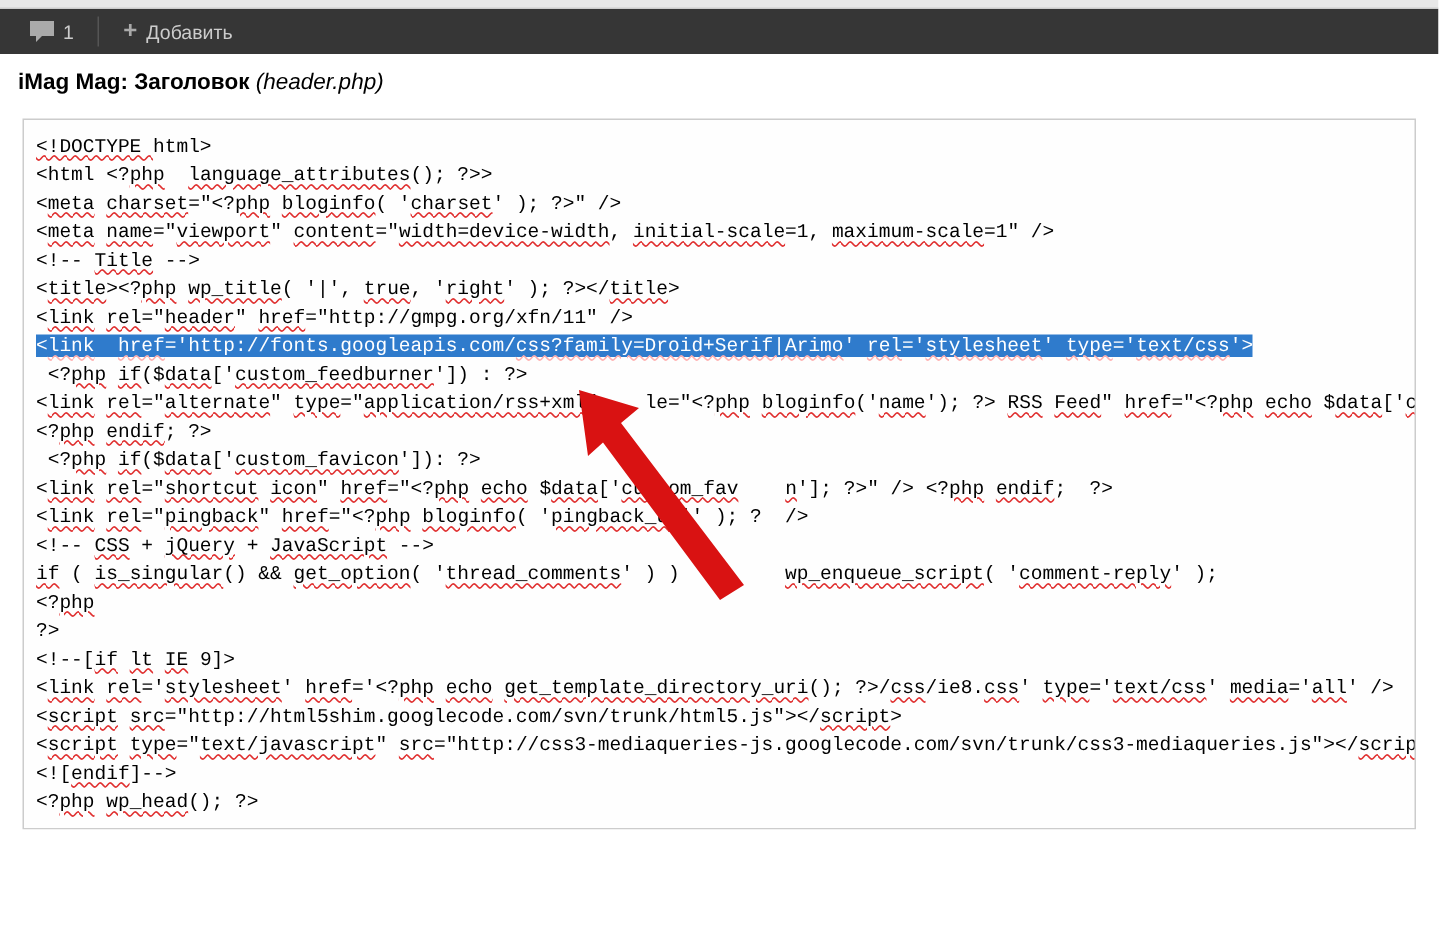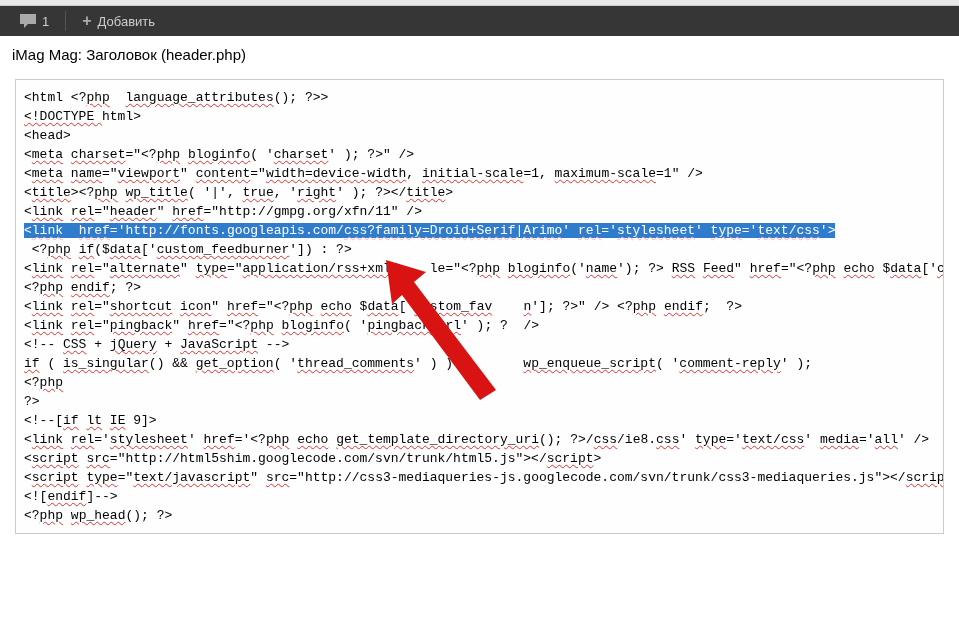--- a/index.html
+++ b/index.html
@@ -35,22 +35,22 @@
     font-size: 16px;
     font-weight: bold;
     color: #aaa;
     line-height: 1;
   }
   
   .header-row {
     padding: 10px 12px;
     font-size: 15px;
   }
-  .header-row .bold { font-weight: normal; text-align: center; }
-  .header-row .normal { font-weight: normal; }
+  .header-row .bold { font-weight: bold; text-align: center; }
+  .header-row .normal { font-weight: normal; font-style: italic; }
   
   .code-container {
     border: 1px solid #ccc;
     margin: 6px 15px 0 15px;
     padding: 8px 8px;
     font-family: "Courier New", Courier, monospace;
     font-size: 13px;
     line-height: 19px;
     color: #000;
     background: #fefefe;
@@ -108,32 +108,33 @@
     <span>Добавить</span>
   </div>
 </div>
 
 <div class="header-row">
   <span class="bold">iMag Mag: Заголовок</span><span class="normal"> (header.php)</span>
 </div>
 
 <div class="code-container" id="code-container">
 
-  <div class="code-line"><span><span>&lt;</span><span>html</span><span> &lt;?</span><span class="wavy">php</span><span>  </span><span class="wavy">language_attributes</span><span>(); ?&gt;&gt;</span></span></div>
-    <div class="code-line"><span><span class="wavy">&lt;!DOCTYPE </span><span>html</span><span>&gt;</span></span></div>
-    <div class="code-line"><span><span>&lt;head&gt;</span></span></div>
+  <div class="code-line"><span><span class="wavy">&lt;!DOCTYPE </span><span>html</span><span>&gt;</span></span></div>
+    <div class="code-line"><span><span>&lt;</span><span>html</span><span> &lt;?</span><span class="wavy">php</span><span>  </span><span class="wavy">language_attributes</span><span>(); ?&gt;&gt;</span></span></div>
     <div class="code-line"><span><span>&lt;</span><span class="wavy">meta</span><span> </span><span class="wavy">charset</span><span>="&lt;?</span><span class="wavy">php</span><span> </span><span class="wavy">bloginfo</span><span>( '</span><span class="wavy">charset</span><span>' ); ?&gt;" /&gt;</span></span></div>
     <div class="code-line"><span><span>&lt;</span><span class="wavy">meta</span><span> </span><span class="wavy">name</span><span>="</span><span class="wavy">viewport</span><span>" </span><span class="wavy">content</span><span>="</span><span class="wavy">width=device-width</span><span>, </span><span class="wavy">initial-scale</span><span>=1, </span><span class="wavy">maximum-scale</span><span>=1" /&gt;</span></span></div>
+    <div class="code-line"><span><span>&lt;!-- </span><span class="wavy">Title</span><span> --&gt;</span></span></div>
     <div class="code-line"><span><span></span></span></div>
     <div class="code-line"><span><span>&lt;</span><span class="wavy">title</span><span>&gt;&lt;?</span><span class="wavy">php</span><span> </span><span class="wavy">wp_title</span><span>( '|', </span><span class="wavy">true</span><span>, '</span><span class="wavy">right</span><span>' ); ?&gt;&lt;/</span><span class="wavy">title</span><span>&gt;</span></span></div>
     <div class="code-line"><span><span>&lt;</span><span class="wavy">link</span><span> </span><span class="wavy">rel</span><span>="</span><span class="wavy">header</span><span>" </span><span class="wavy">href</span><span>="http://gmpg.org/xfn/11" /&gt;</span></span></div>
     <div class="code-line"><span class="highlighted-line"><span>&lt;</span><span class="wavy">link</span><span>  </span><span class="wavy">href</span><span>='http://fonts.googleapis.com/</span><span class="wavy">css?family=Droid+Serif|Arimo</span><span>' </span><span class="wavy">rel</span><span>='</span><span class="wavy">stylesheet</span><span>' </span><span class="wavy">type</span><span>='</span><span class="wavy">text/css</span><span>'&gt;</span></span></div>
     <div class="code-line"><span><span> &lt;?</span><span class="wavy">php</span><span> </span><span class="wavy">if</span><span>($</span><span class="wavy">data</span><span>['</span><span class="wavy">custom_feedburner</span><span>']) : ?&gt;</span></span></div>
     <div class="code-line"><span><span>&lt;</span><span class="wavy">link</span><span> </span><span class="wavy">rel</span><span>="</span><span class="wavy">alternate</span><span>" </span><span class="wavy">type</span><span>="</span><span class="wavy">application/rss+xml</span><span>"    </span><span>le</span><span>="&lt;?</span><span class="wavy">php</span><span> </span><span class="wavy">bloginfo</span><span>('</span><span class="wavy">name</span><span>'); ?&gt; </span><span class="wavy">RSS</span><span> </span><span class="wavy">Feed</span><span>" </span><span class="wavy">href</span><span>="&lt;?</span><span class="wavy">php</span><span> </span><span class="wavy">echo</span><span> $</span><span class="wavy">data</span><span>['</span><span class="wavy">custom_feedburner</span></span></div>
     <div class="code-line"><span><span>&lt;?</span><span class="wavy">php</span><span> </span><span class="wavy">endif</span><span>; ?&gt;</span></span></div>
+    <div class="code-line"><span><span> &lt;?</span><span class="wavy">php</span><span> </span><span class="wavy">if</span><span>($</span><span class="wavy">data</span><span>['</span><span class="wavy">custom_favicon</span><span>']): ?&gt;</span></span></div>
     <div class="code-line"><span><span>&lt;</span><span class="wavy">link</span><span> </span><span class="wavy">rel</span><span>="</span><span class="wavy">shortcut</span><span> </span><span class="wavy">icon</span><span>" </span><span class="wavy">href</span><span>="&lt;?</span><span class="wavy">php</span><span> </span><span class="wavy">echo</span><span> $</span><span class="wavy">data</span><span>['</span><span class="wavy">custom_fav</span><span>    </span><span class="wavy">n</span><span>']; ?&gt;" /&gt; &lt;?</span><span class="wavy">php</span><span> </span><span class="wavy">endif</span><span>;  ?&gt;</span></span></div>
     <div class="code-line"><span><span>&lt;</span><span class="wavy">link</span><span> </span><span class="wavy">rel</span><span>="</span><span class="wavy">pingback</span><span>" </span><span class="wavy">href</span><span>="&lt;?</span><span class="wavy">php</span><span> </span><span class="wavy">bloginfo</span><span>( '</span><span class="wavy">pingback_url</span><span>' ); ?</span><span>  /&gt;</span></span></div>
     <div class="code-line"><span><span></span></span></div>
     <div class="code-line"><span><span>&lt;!-- </span><span class="wavy">CSS</span><span> + </span><span class="wavy">jQuery</span><span> + </span><span class="wavy">JavaScript</span><span> --&gt;</span></span></div>
     <div class="code-line"><span><span class="wavy">if</span><span> ( </span><span class="wavy">is_singular</span><span>() &amp;&amp; </span><span class="wavy">get_option</span><span>( '</span><span class="wavy">thread_comments</span><span>' ) )         </span><span class="wavy">wp_enqueue_script</span><span>( '</span><span class="wavy">comment-reply</span><span>' );</span></span></div>
     <div class="code-line"><span><span>&lt;?</span><span class="wavy">php</span><span></span></span></div>
     <div class="code-line"><span><span></span></span></div>
     <div class="code-line"><span><span>?&gt;</span></span></div>
     <div class="code-line"><span><span>&lt;!--[</span><span class="wavy">if</span><span> </span><span class="wavy">lt</span><span> </span><span class="wavy">IE</span><span> 9]&gt;</span></span></div>
     <div class="code-line"><span><span>&lt;</span><span class="wavy">link</span><span> </span><span class="wavy">rel</span><span>='</span><span class="wavy">stylesheet</span><span>' </span><span class="wavy">href</span><span>='&lt;?</span><span class="wavy">php</span><span> </span><span class="wavy">echo</span><span> </span><span class="wavy">get_template_directory_uri</span><span>(); ?&gt;/</span><span class="wavy">css</span><span>/ie8.</span><span class="wavy">css</span><span>' </span><span class="wavy">type</span><span>='</span><span class="wavy">text/css</span><span>' </span><span class="wavy">media</span><span>='</span><span class="wavy">all</span><span>' /&gt;</span></span></div>

